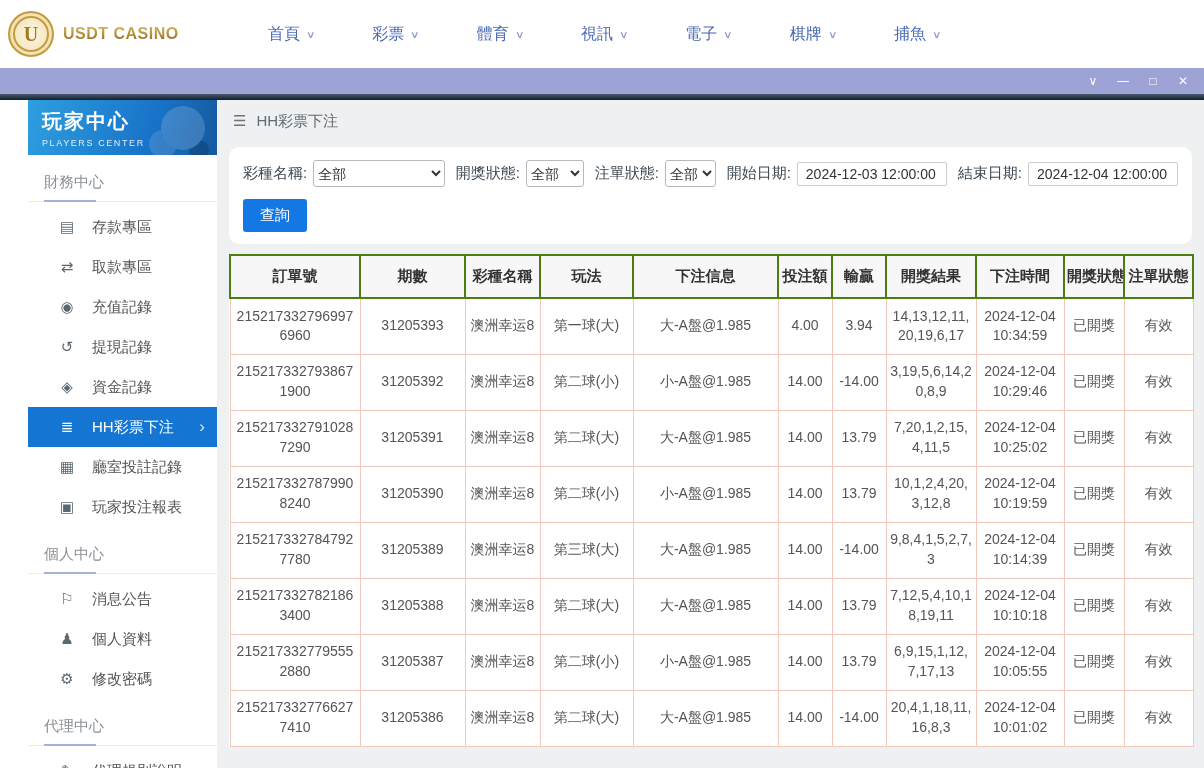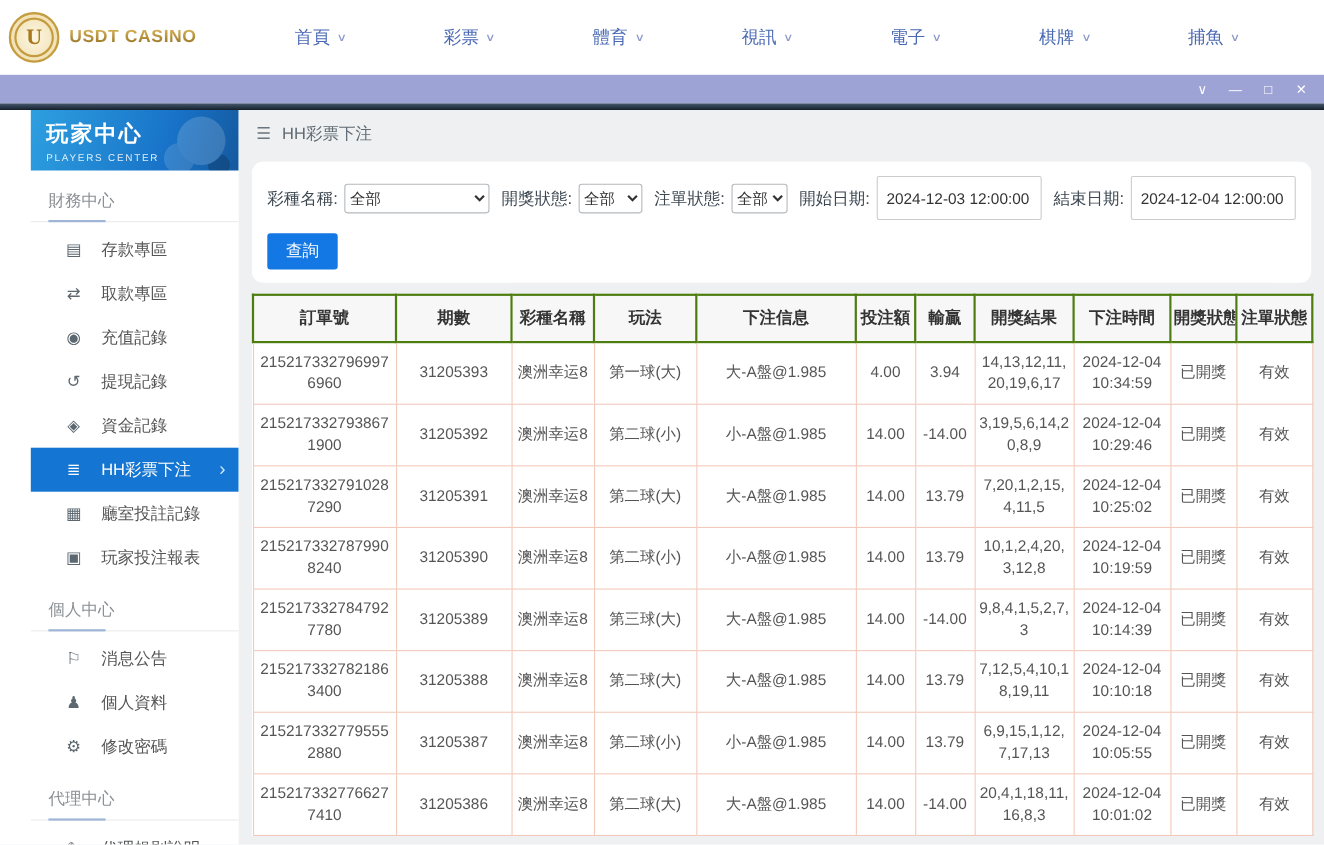--- a/index.html
+++ b/index.html
@@ -11,21 +11,21 @@
   .topbar { height:68px; background:#fff; display:flex; align-items:center; flex-shrink:0; }
   .logo { display:flex; align-items:center; gap:9px; margin-left:8px; width:212px; flex-shrink:0; }
   .logo-circle { width:46px; height:46px; border-radius:50%; border:2px solid #c59b3f;
     box-shadow: inset 0 0 0 3px #f3e3b8, inset 0 0 0 5px #c59b3f;
     display:flex; align-items:center; justify-content:center; color:#a8791c; font-weight:bold;
     font-size:20px; font-family:"Liberation Serif","DejaVu Serif",serif;
     background:radial-gradient(circle,#fdf6e3,#eddca8); }
   .logo-text { font-size:16px; font-weight:bold; letter-spacing:.5px; color:#a8821e;
     background:linear-gradient(180deg,#dcb95c,#8a671d); -webkit-background-clip:text;
     background-clip:text; -webkit-text-fill-color:transparent; }
-  .topnav { display:flex; gap:89px; margin-left:48px; }
+  .topnav { display:flex; gap:58px; margin-left:48px; }
   .nav-item { display:flex; align-items:center; gap:7px; font-size:16px; color:#4a69b4; cursor:pointer; white-space:nowrap; }
   .nav-chev { font-size:10px; color:#8a97c9; transform:scaleX(1.3); }
 
   
   .purple-bar { height:26px; background:#9ea3d6; display:flex; align-items:center; justify-content:flex-end; padding-right:6px; flex-shrink:0; }
   .win-btn { width:30px; text-align:center; color:#fff; font-size:12px; cursor:pointer; line-height:26px; }
   .dark-strip { height:6px; background:linear-gradient(180deg,#46586d,#141f2b); flex-shrink:0; }
 
   .body-row { flex:1; display:flex; overflow:hidden; background:#eef0f2; }
 
@@ -53,21 +53,21 @@
   .hamburger-icon { font-size:15px; color:#6b757d; }
 
   .filter-panel { margin:5px 12px 0; background:#fff; border-radius:10px; padding:13px 14px 12px; flex-shrink:0; }
   .filter-row { display:flex; align-items:center; gap:6px; font-size:15px; color:#3d4852; white-space:nowrap; }
   .filter-row label { margin-left:5px; }
   .filter-row label:first-child { margin-left:0; }
   .sel { height:27px; border:1px solid #b5b9bd; border-radius:3px; background:#fff; font-size:14px; color:#333; }
   .sel.wide { width:146px; }
   .sel.mid { width:64px; }
   .sel.small { width:56px; }
-  .date-input { width:150px; height:40px; border:1px solid #ccc; border-radius:2px; padding:0 8px; font-size:14px; color:#333; }
+  .date-input { width:150px; height:24px; border:1px solid #ccc; border-radius:2px; padding:0 8px; font-size:14px; color:#333; }
   .search-btn { margin-top:12px; background:#1377e4; color:#fff; border:none; border-radius:3px; padding:7px 17px; font-size:15px; cursor:pointer; }
 
   
   .table-wrap { margin:10px 12px 0; background:#fff; flex-shrink:0; }
   table { width:100%; border-collapse:collapse; table-layout:fixed; }
   th { background:#f7f7f7; border:2px solid #4d7c0f; font-size:15px; font-weight:bold; color:#333;
     padding:11px 2px; white-space:nowrap; overflow:hidden; text-align:center; }
   td { border:1px solid #f2cabc; font-size:14px; color:#555; text-align:center; padding:7px 3px; line-height:1.4; height:56px; background:#fff; }
   td:nth-child(1), td:nth-child(8) { word-break:break-all; }
 </style>

